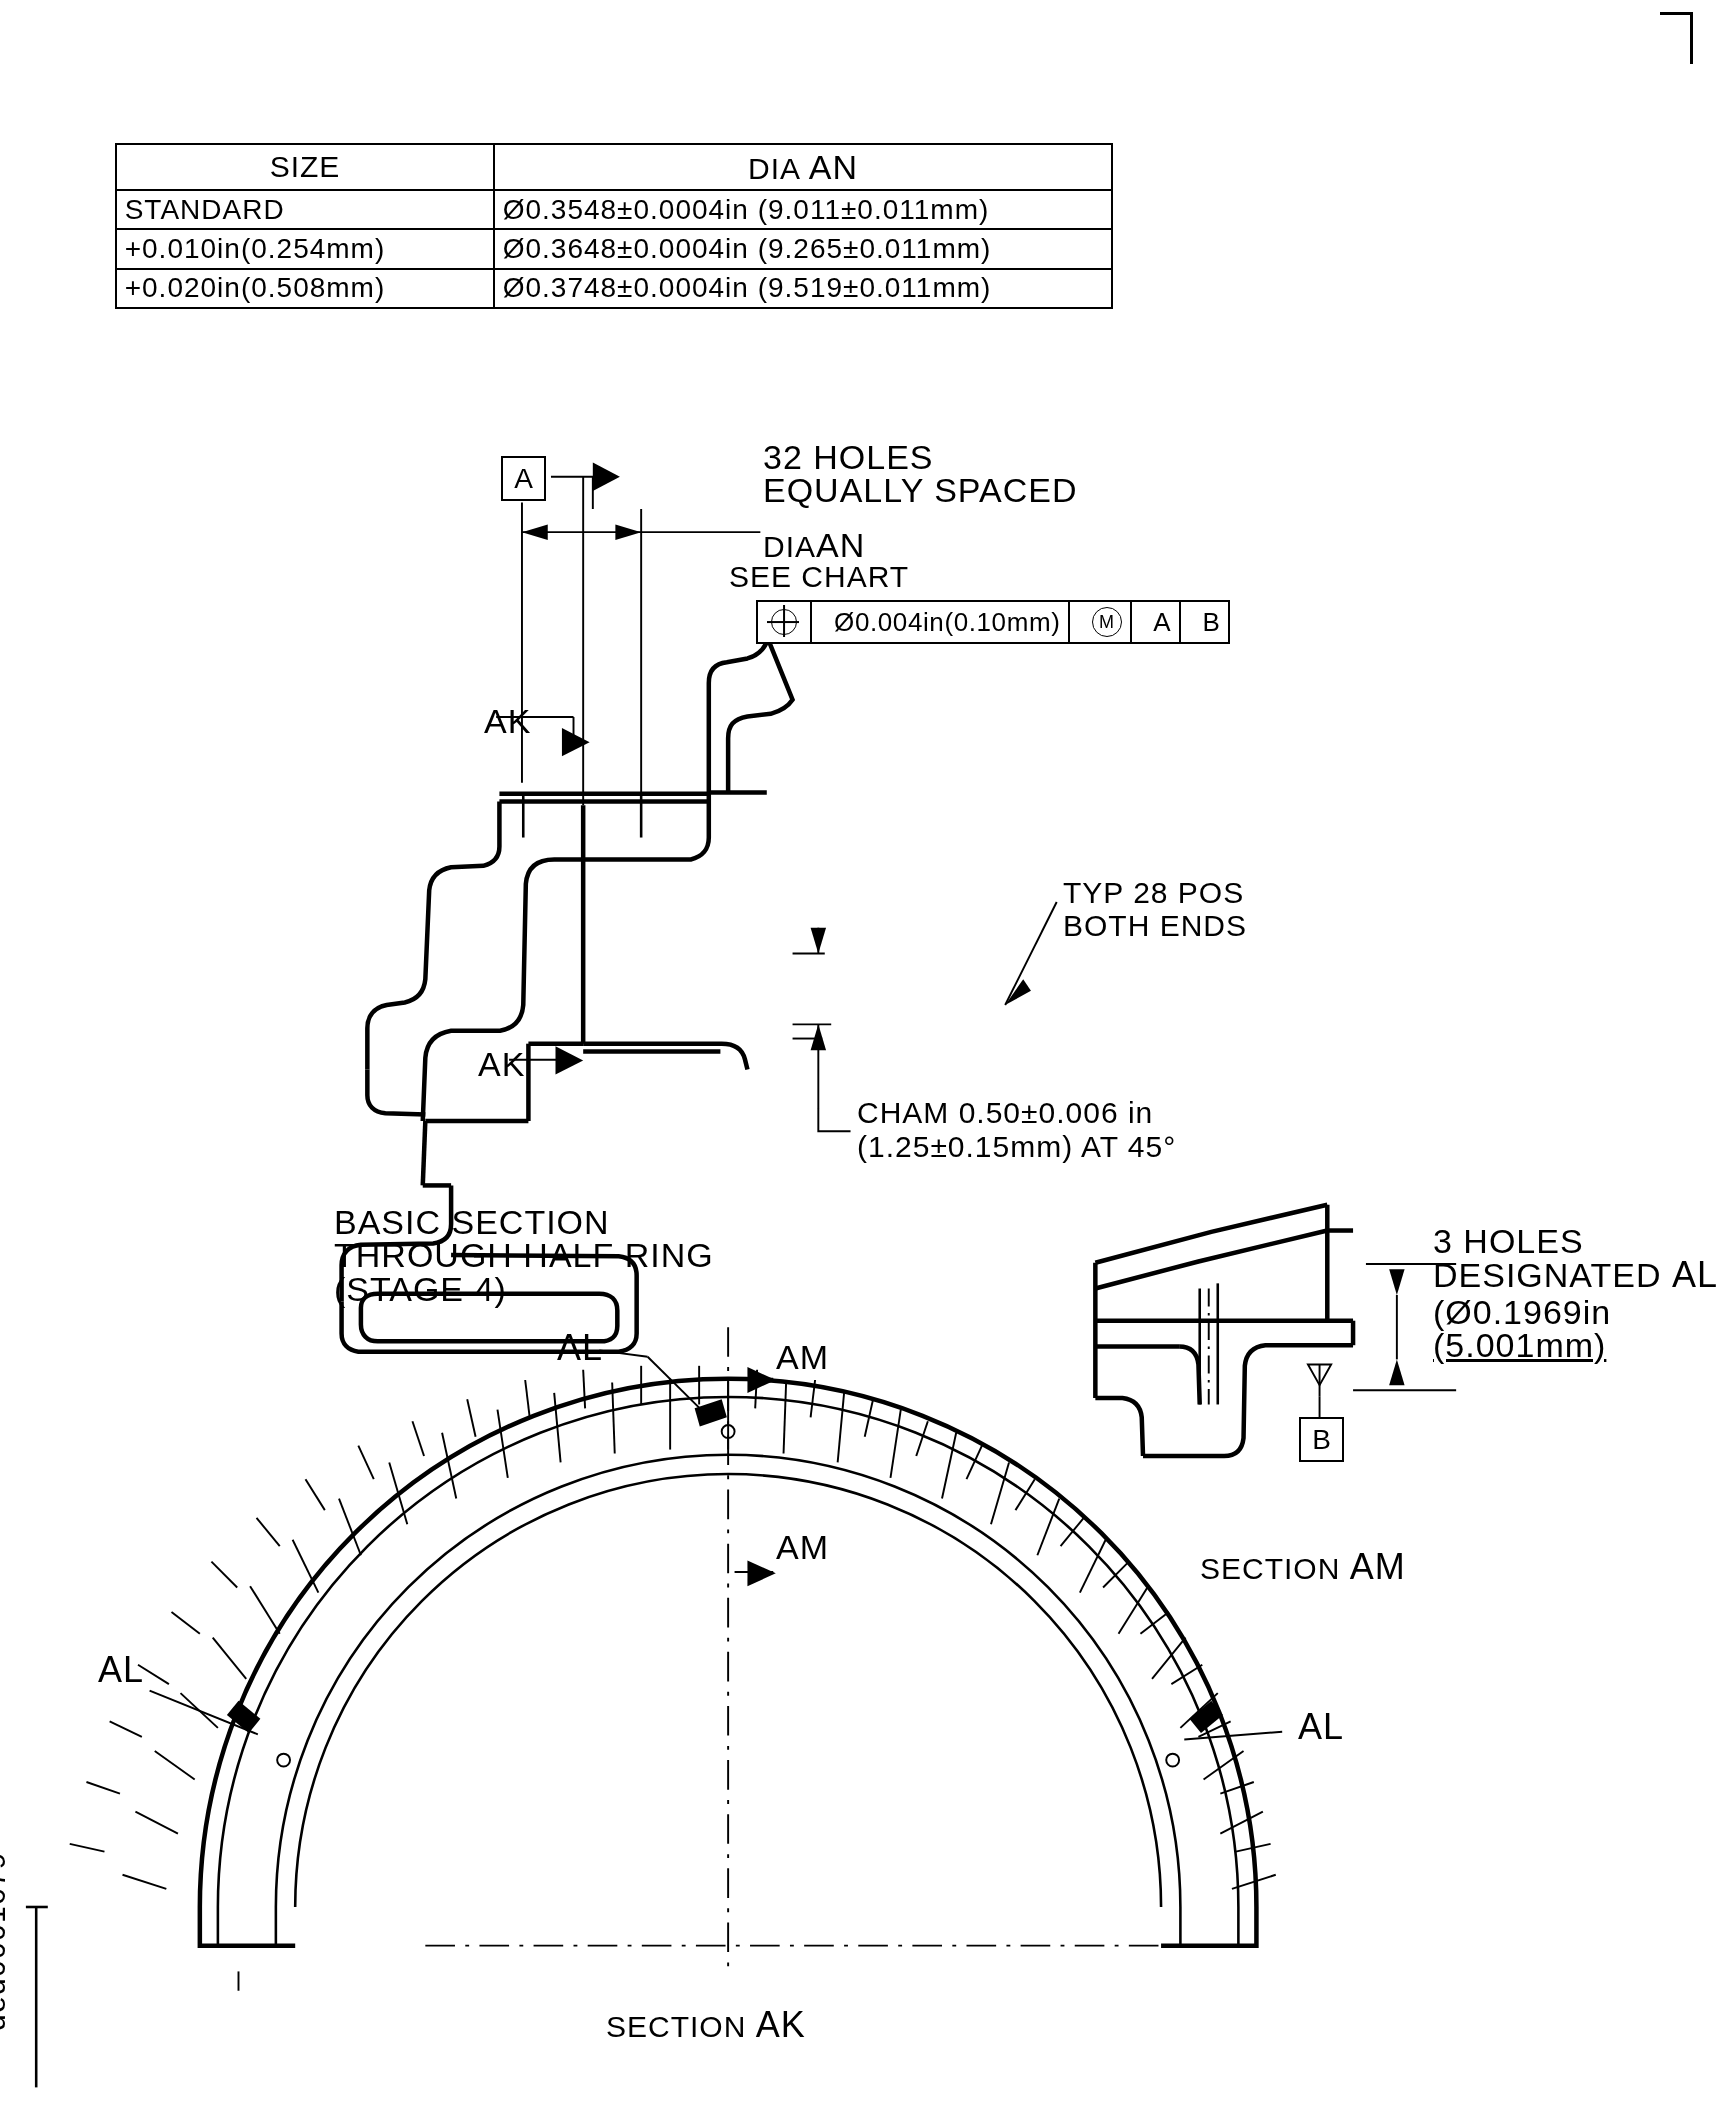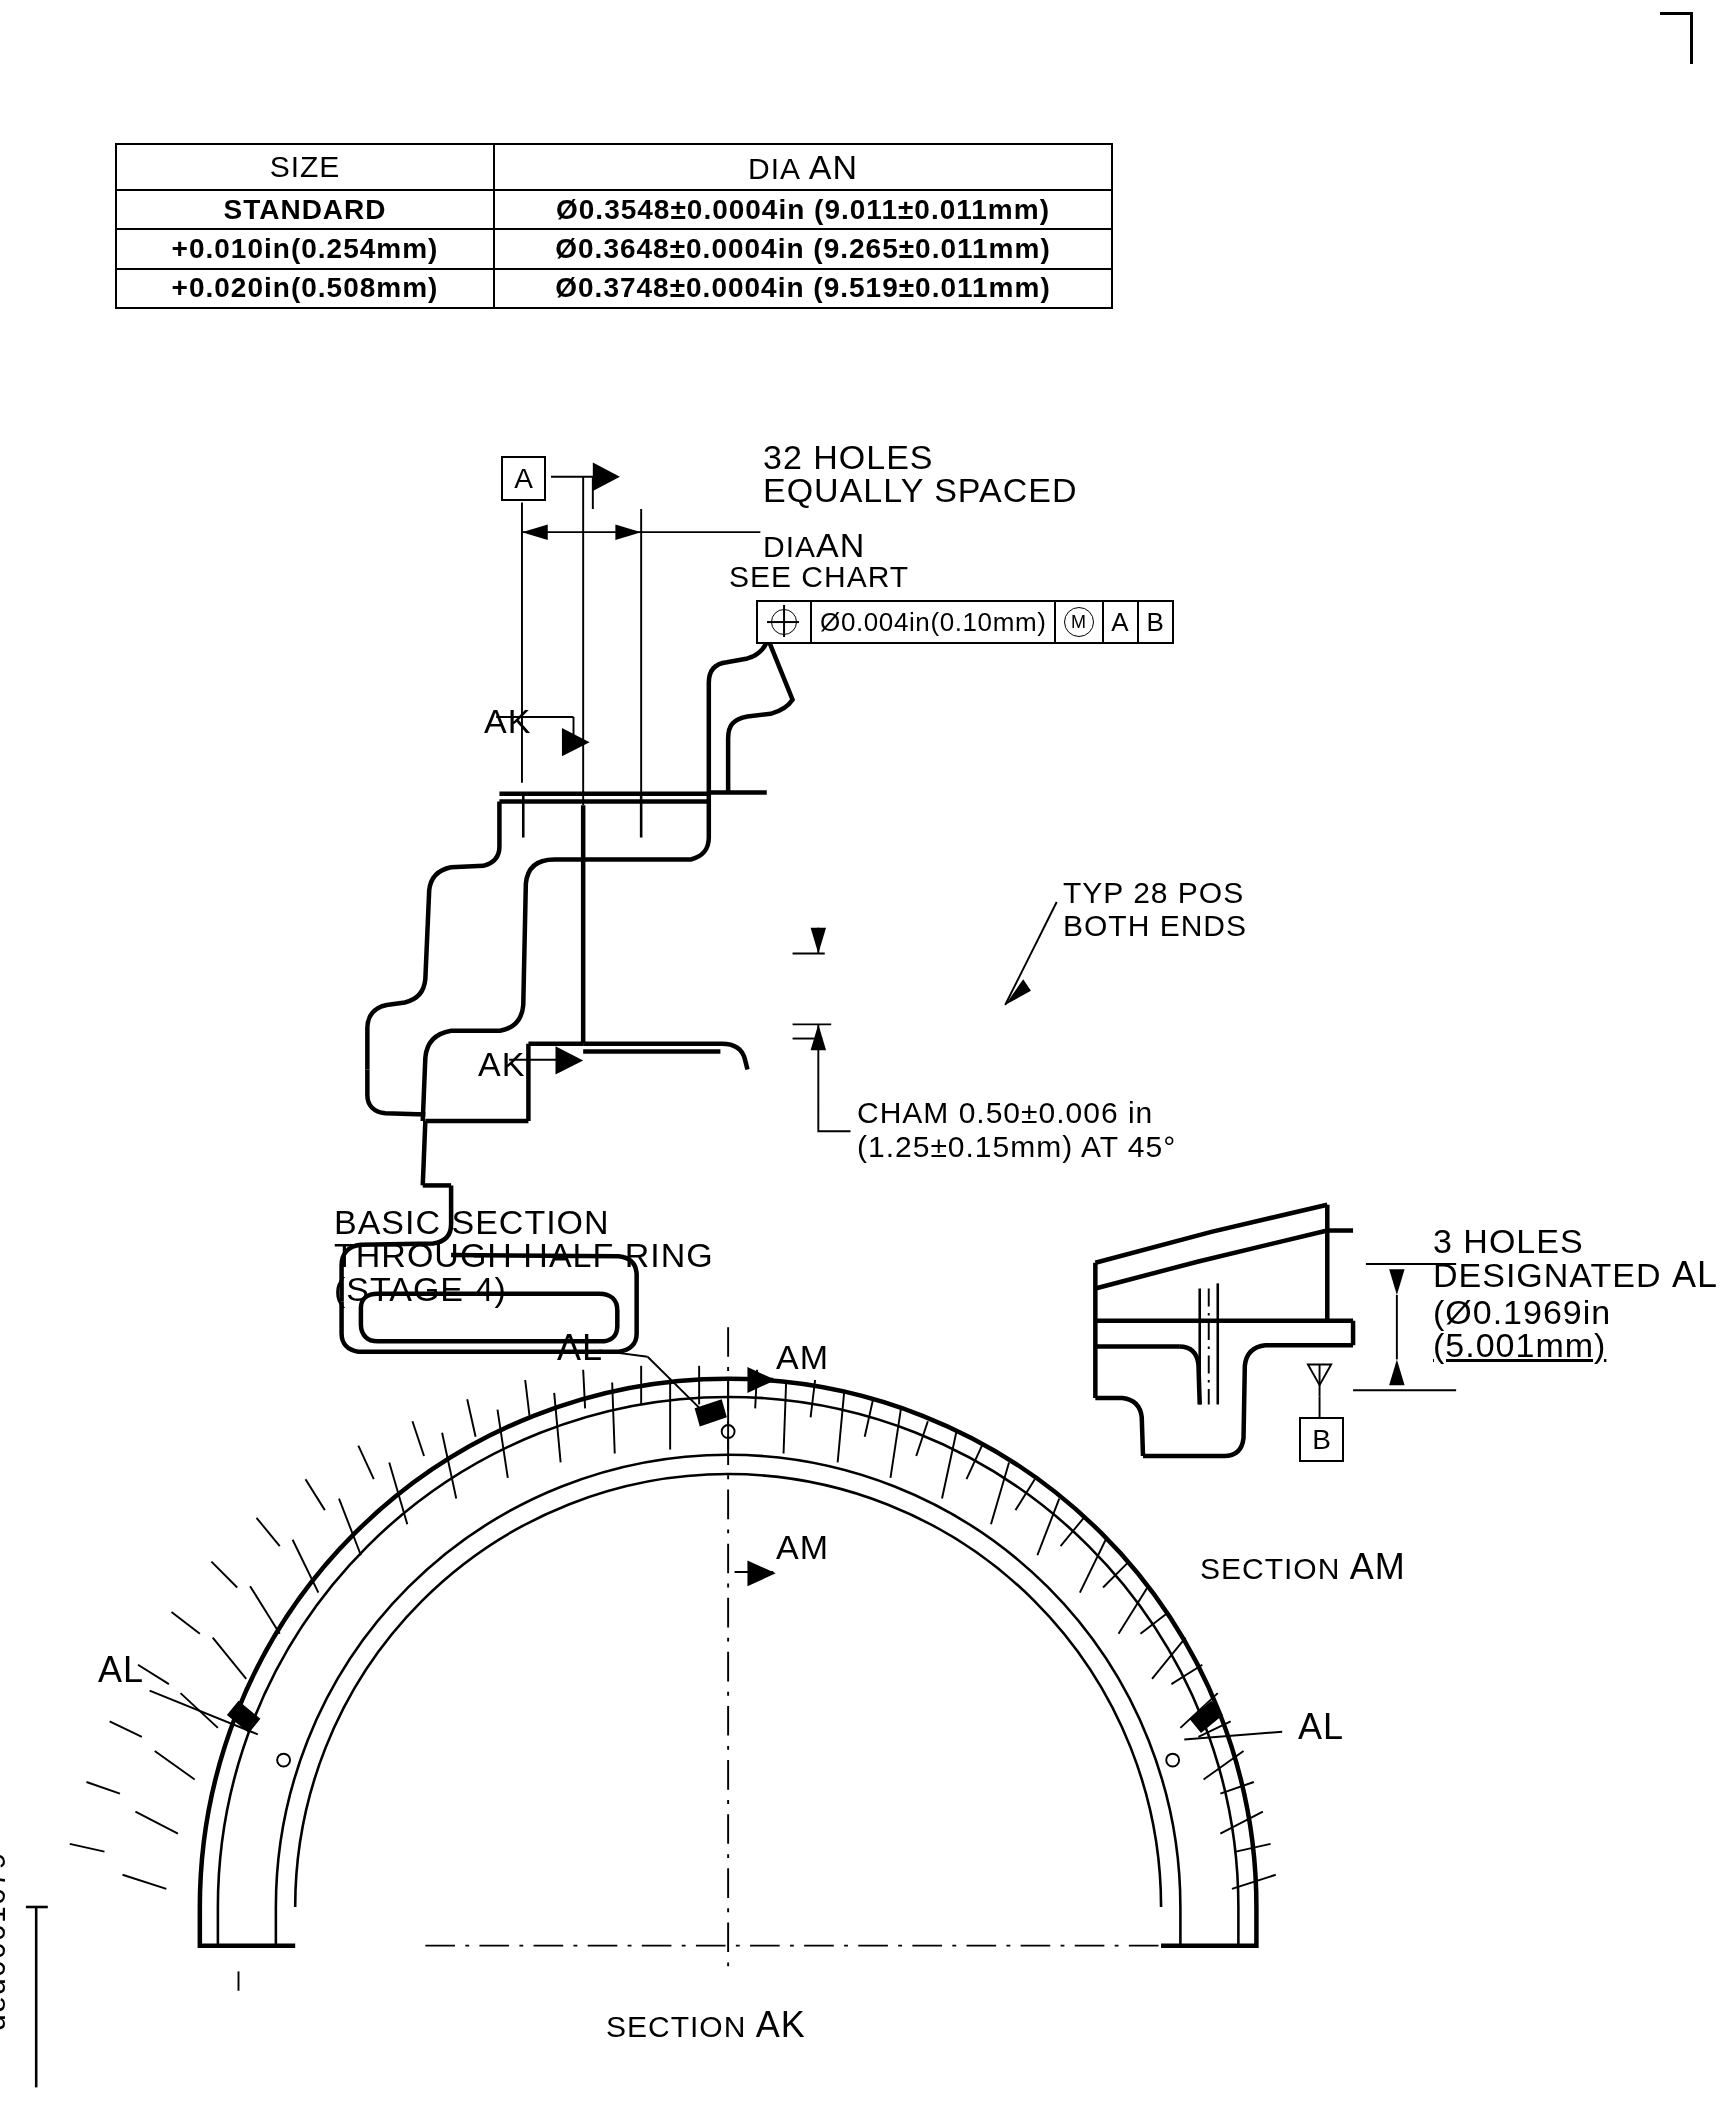--- a/index.html
+++ b/index.html
@@ -55,33 +55,34 @@
     font-weight: normal;
     letter-spacing: 1px;
     padding: 2.6px 7.7px;
     height: 37px;
     box-sizing: border-box;
     font-family: "Liberation Sans", sans-serif;
   }
   .size-table .c1 { width: 378px; }
   .size-table .c2 { width: 618px; }
   .size-table .hdr { text-align: center; font-size: 30px; }
-  .size-table .cell { text-align: center; font-weight: bold; }
+  .size-table .cell { text-align: left; }
   .big-an { font-size: 34px; margin-top: 36px; }
 
   
   .fcf {
     position: absolute;
     left: 756px;
     top: 600px;
     display: flex;
     border: 2.6px solid #000;
     height: 40px;
     align-items: stretch;
     background: #fff;
+    gap: 14px;
   }
   .fcf > div {
     border-right: 2.6px solid #000;
     display: flex;
     align-items: center;
     justify-content: center;
     padding: 0 7.7px;
     font-size: 26px;
     letter-spacing: 0.6px;
   }

